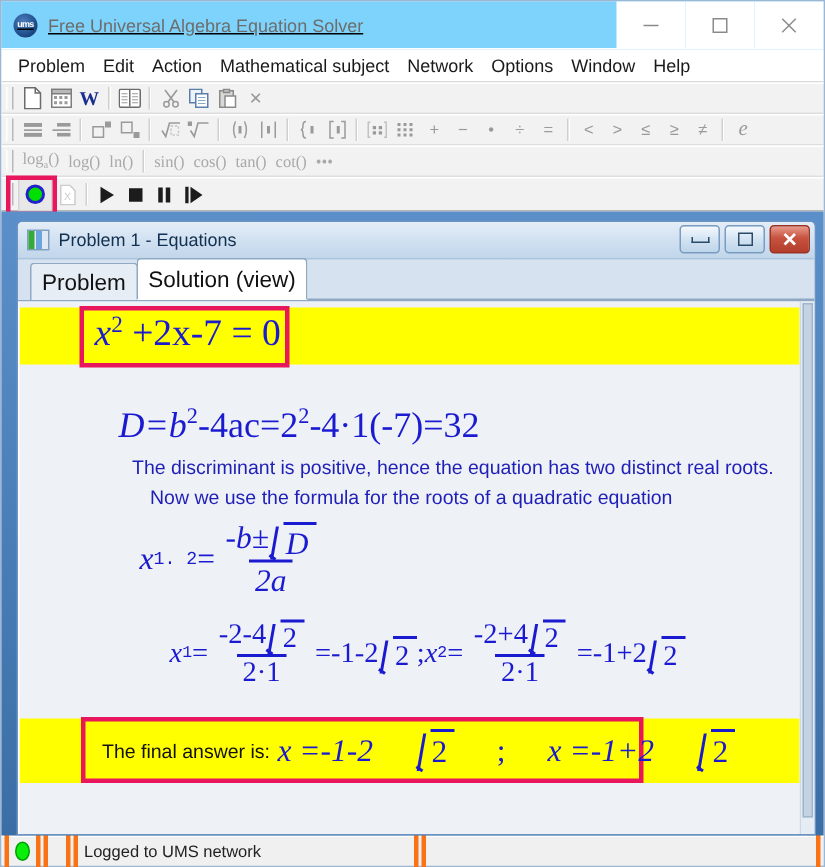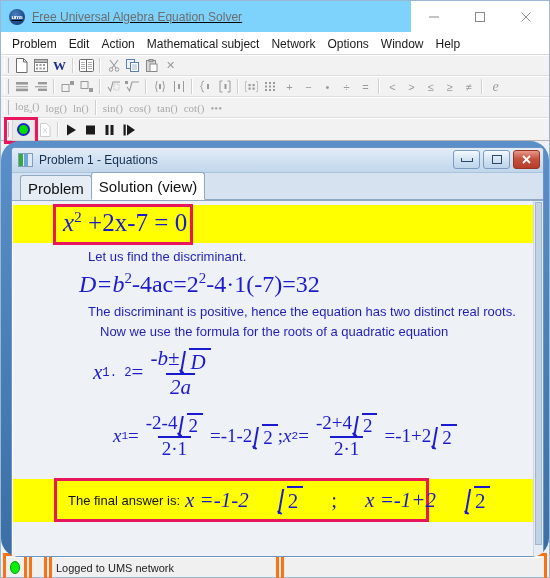--- a/index.html
+++ b/index.html
@@ -116,21 +116,20 @@
   }
 
   
   .mdi{
     flex:1 1 auto;background:#3a6ea5;
     background:linear-gradient(#5b8fc9,#3a6ea5);
     padding:6px 5px 0 5px;
     box-sizing:border-box;
     position:relative;
     overflow:hidden;
-    border-radius:19px;
   }
   .child-win{
     position:absolute;left:10px;top:6px;right:5px;bottom:0;
     background:#e9eef5;
     border:1px solid #6b93c4;
     border-radius:4px 4px 0 0;
     box-shadow:0 0 0 1px rgba(255,255,255,.5) inset;
     display:flex;flex-direction:column;
     overflow:hidden;
   }
@@ -592,21 +591,20 @@
       <div class="solution">
         <div class="sol-canvas">
 
           <div class="yellow" style="top:4px;height:38px;"></div>
           <div class="mathline" style="left:50px;top:7px;font-size:25px;">
             <span class="mi">x</span><span class="sup">2</span>
             <span>+2x-7 = 0</span>
           </div>
           <div class="redbox" style="left:40px;top:3px;width:140px;height:41px;"></div>
 
-          <div class="textline" style="left:75px;top:48px;">Let us find the discriminant.</div>
 
           <div class="mathline" style="left:66px;top:69px;font-size:24px;">
             <span class="mi">D=b</span><span class="sup">2</span><span>-4ac=2</span><span class="sup">2</span><span>-4·1(-7)=32</span>
           </div>
 
           <div class="textline" style="left:75px;top:103px;">The discriminant is positive, hence the equation has two distinct real roots.</div>
           <div class="textline" style="left:87px;top:123px;">Now we use  the formula for the roots of a quadratic equation</div>
 
           <div class="mathline" style="left:80px;top:146px;font-size:21px;display:flex;align-items:center;">
             <span class="mi">x</span>

